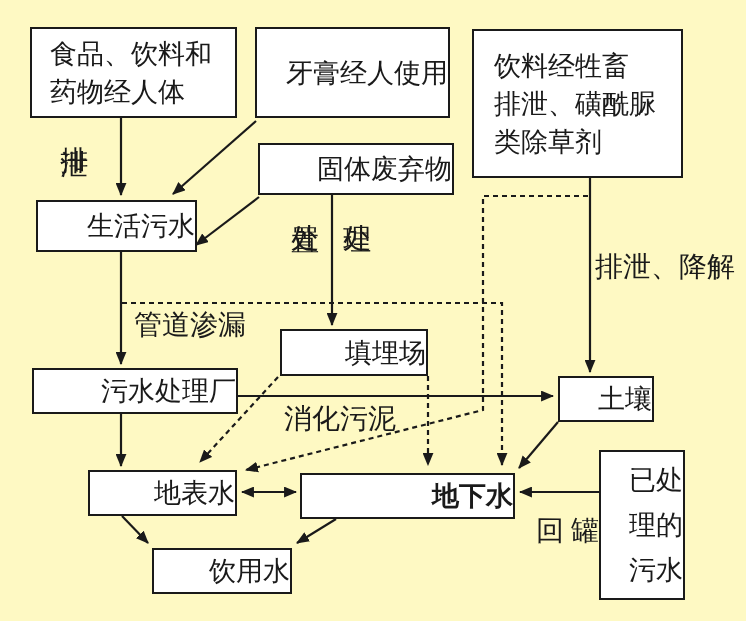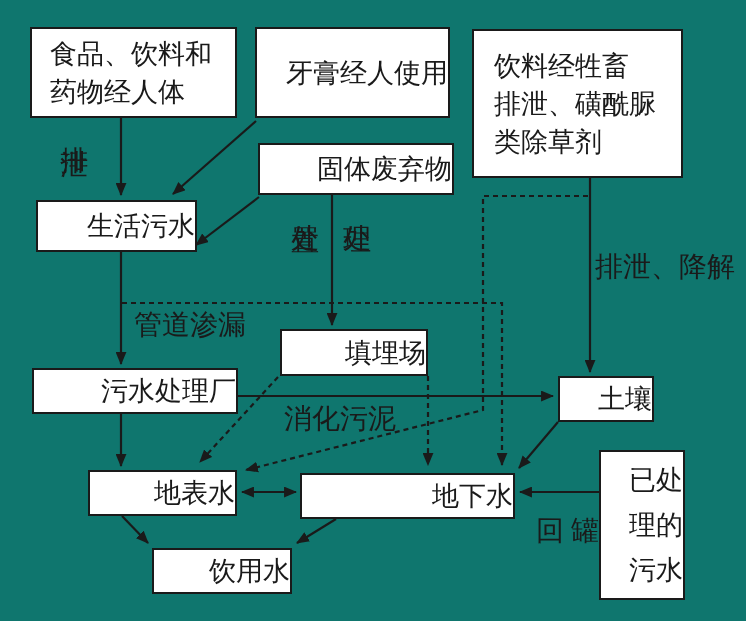--- a/index.html
+++ b/index.html
@@ -1,19 +1,19 @@
 <!DOCTYPE html>
 <html><head>
 <meta charset="utf-8">
 <style>
   html,body{margin:0;padding:0;background:#ffffff;}
   #canvas{
     position:relative;
     width:746px;height:621px;
-    background:#0f766e;
+    background:#fef9c3;
     font-family:"Liberation Sans","DejaVu Sans",sans-serif;
     color:#1a1a1a;
     overflow:hidden;
   }
   #edges{position:absolute;left:0;top:0;width:746px;height:621px;}
   .node{
     position:absolute;
     box-sizing:border-box;
     background:#ffffff;
     border:2.6px solid #1a1a1a;
@@ -109,21 +109,21 @@
   </div>
 
   <div class="node" style="left:558px;top:376px;width:96px;height:46px;">
     <span>土壤</span>
   </div>
 
   <div class="node" style="left:88px;top:470px;width:149px;height:46px;">
     <span>地表水</span>
   </div>
 
-  <div class="node" style="left:300px;top:473px;width:215px;height:46px;">
+  <div class="node" style="left:300px;top:473px;width:215px;height:46px;font-weight:bold;">
     <span>地下水</span>
   </div>
 
   <div class="node" style="left:599px;top:450px;width:86px;height:150px;line-height:45px;">
     <span>已处
 理的
 污水</span>
   </div>
 
   <div class="node" style="left:152px;top:548px;width:140px;height:46px;">

